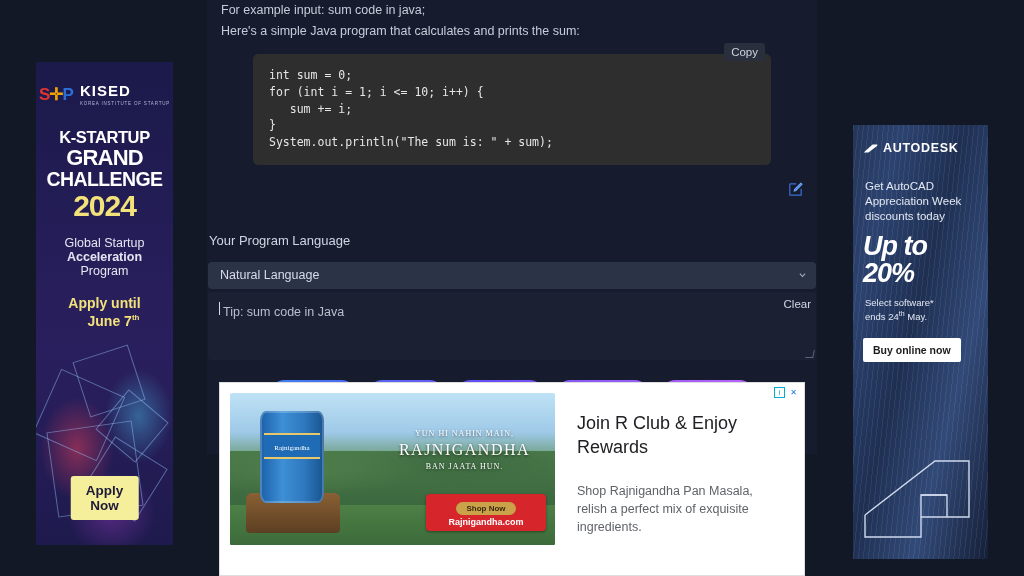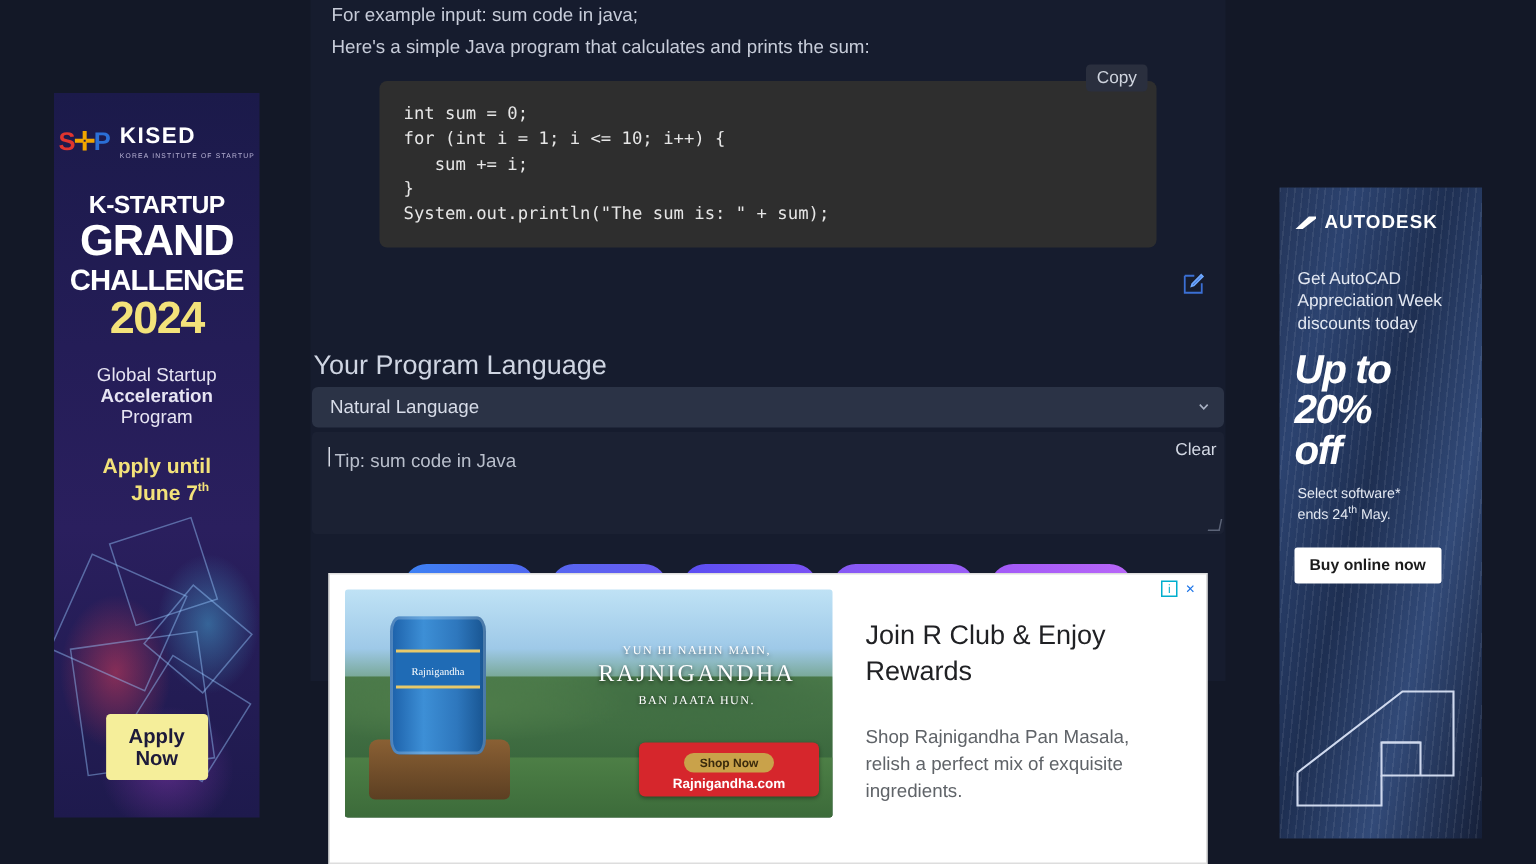--- a/index.html
+++ b/index.html
@@ -30,22 +30,22 @@
   }
   .copy-btn {
     position: absolute; top: -11px; right: 6px;
     background: #2a2f3e; color: #cfd4de; font-size: 11.5px;
     padding: 3px 7px; border-radius: 3px; border: none; cursor: pointer;
   }
   .edit-row { margin-top: 16px; padding-right: 13px; text-align: right; height: 24px; }
   .edit-icon { display: inline-block; cursor: pointer; }
 
   .field-label {
-    margin: 28px 0 4px 0; padding-left: 1px;
-    color: #cfd5e2; font-size: 18px;
+    margin: 28px 0 14px 0; padding-left: 1px;
+    color: #cfd5e2; font-size: 13px;
   }
   .field-block { padding: 0 1px; }
   .select-box {
     position: relative; height: 27px; background: #2b3346; border-radius: 4px;
     display: flex; align-items: center; padding: 0 12px; cursor: pointer;
   }
   .select-box .val { color: #d7dce8; font-size: 12.5px; }
   .chev {
     position: absolute; right: 9px; top: 50%; transform: translateY(-50%);
     width: 9px; height: 9px;
@@ -150,21 +150,21 @@
     display: flex; align-items: center; justify-content: center; gap: 7px;
     padding-top: 20px;
   }
   .la-sup { font-size: 17px; font-weight: bold; letter-spacing: -1px; }
   .la-kised { color: #fff; font-size: 15px; font-weight: bold; letter-spacing: 1px; }
   .la-kised-sub {
     color: #b9b4d6; font-size: 4.5px; letter-spacing: .8px; text-align: center; margin-top: 1px;
   }
   .la-title { text-align: center; margin-top: 22px; color: #ffffff; }
   .la-t1 { font-size: 16.5px; font-weight: bold; letter-spacing: -.4px; }
-  .la-t2 { font-size: 29px; font-weight: bold; letter-spacing: -.8px; line-height: 1.02; }
+  .la-t2 { font-size: 22px; font-weight: bold; letter-spacing: -.8px; line-height: 1.02; }
   .la-t3 { font-size: 19.5px; font-weight: bold; letter-spacing: -.6px; line-height: 1.05; }
   .la-t4 {
     font-size: 30px; font-weight: bold; color: #f3e27a; letter-spacing: -1px; line-height: 1.08;
   }
   .la-sub { text-align: center; margin-top: 14px; color: #e6e4f2; }
   .la-s1 { font-size: 12.5px; }
   .la-s2 { font-size: 12.5px; font-weight: bold; }
   .la-s3 { font-size: 12.5px; }
   .la-apply { text-align: center; margin-top: 17px; color: #f3e27a; }
   .la-a1 { font-size: 14px; font-weight: bold; }
@@ -378,21 +378,20 @@
 
     <div class="ra-sub">
       <div>Get AutoCAD</div>
       <div>Appreciation Week</div>
       <div>discounts today</div>
     </div>
 
     <div class="ra-big">
       <div class="ra-b1">Up to</div>
       <div class="ra-b2">20%</div>
-      <div class="ra-b3">off</div>
     </div>
 
     <div class="ra-fine">
       <div>Select software*</div>
       <div><span>ends 24</span><sup style="font-size:7px">th</sup><span> May.</span></div>
     </div>
 
     <button class="ra-btn">Buy online now</button>
 
     <svg class="ra-mark" viewBox="0 0 112 98" fill="none" stroke="#cfd9ee" stroke-width="1.4">

